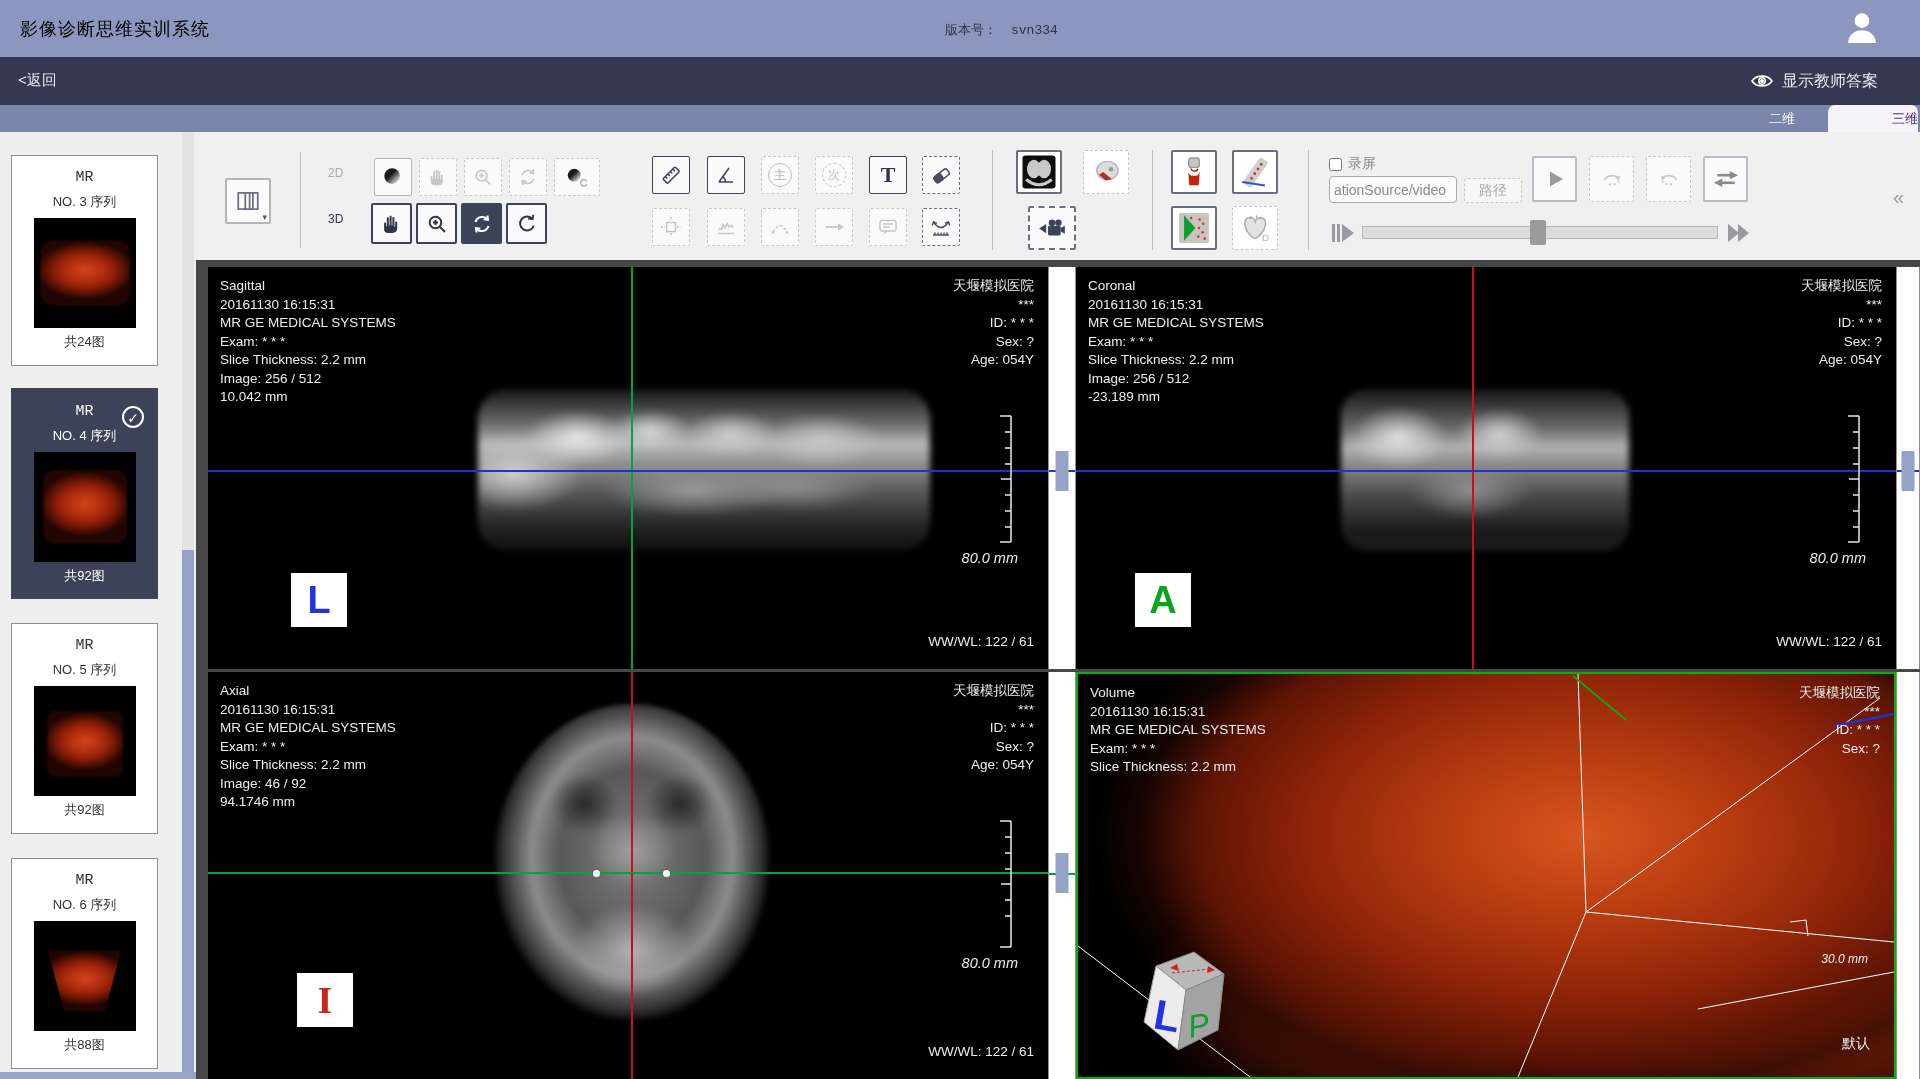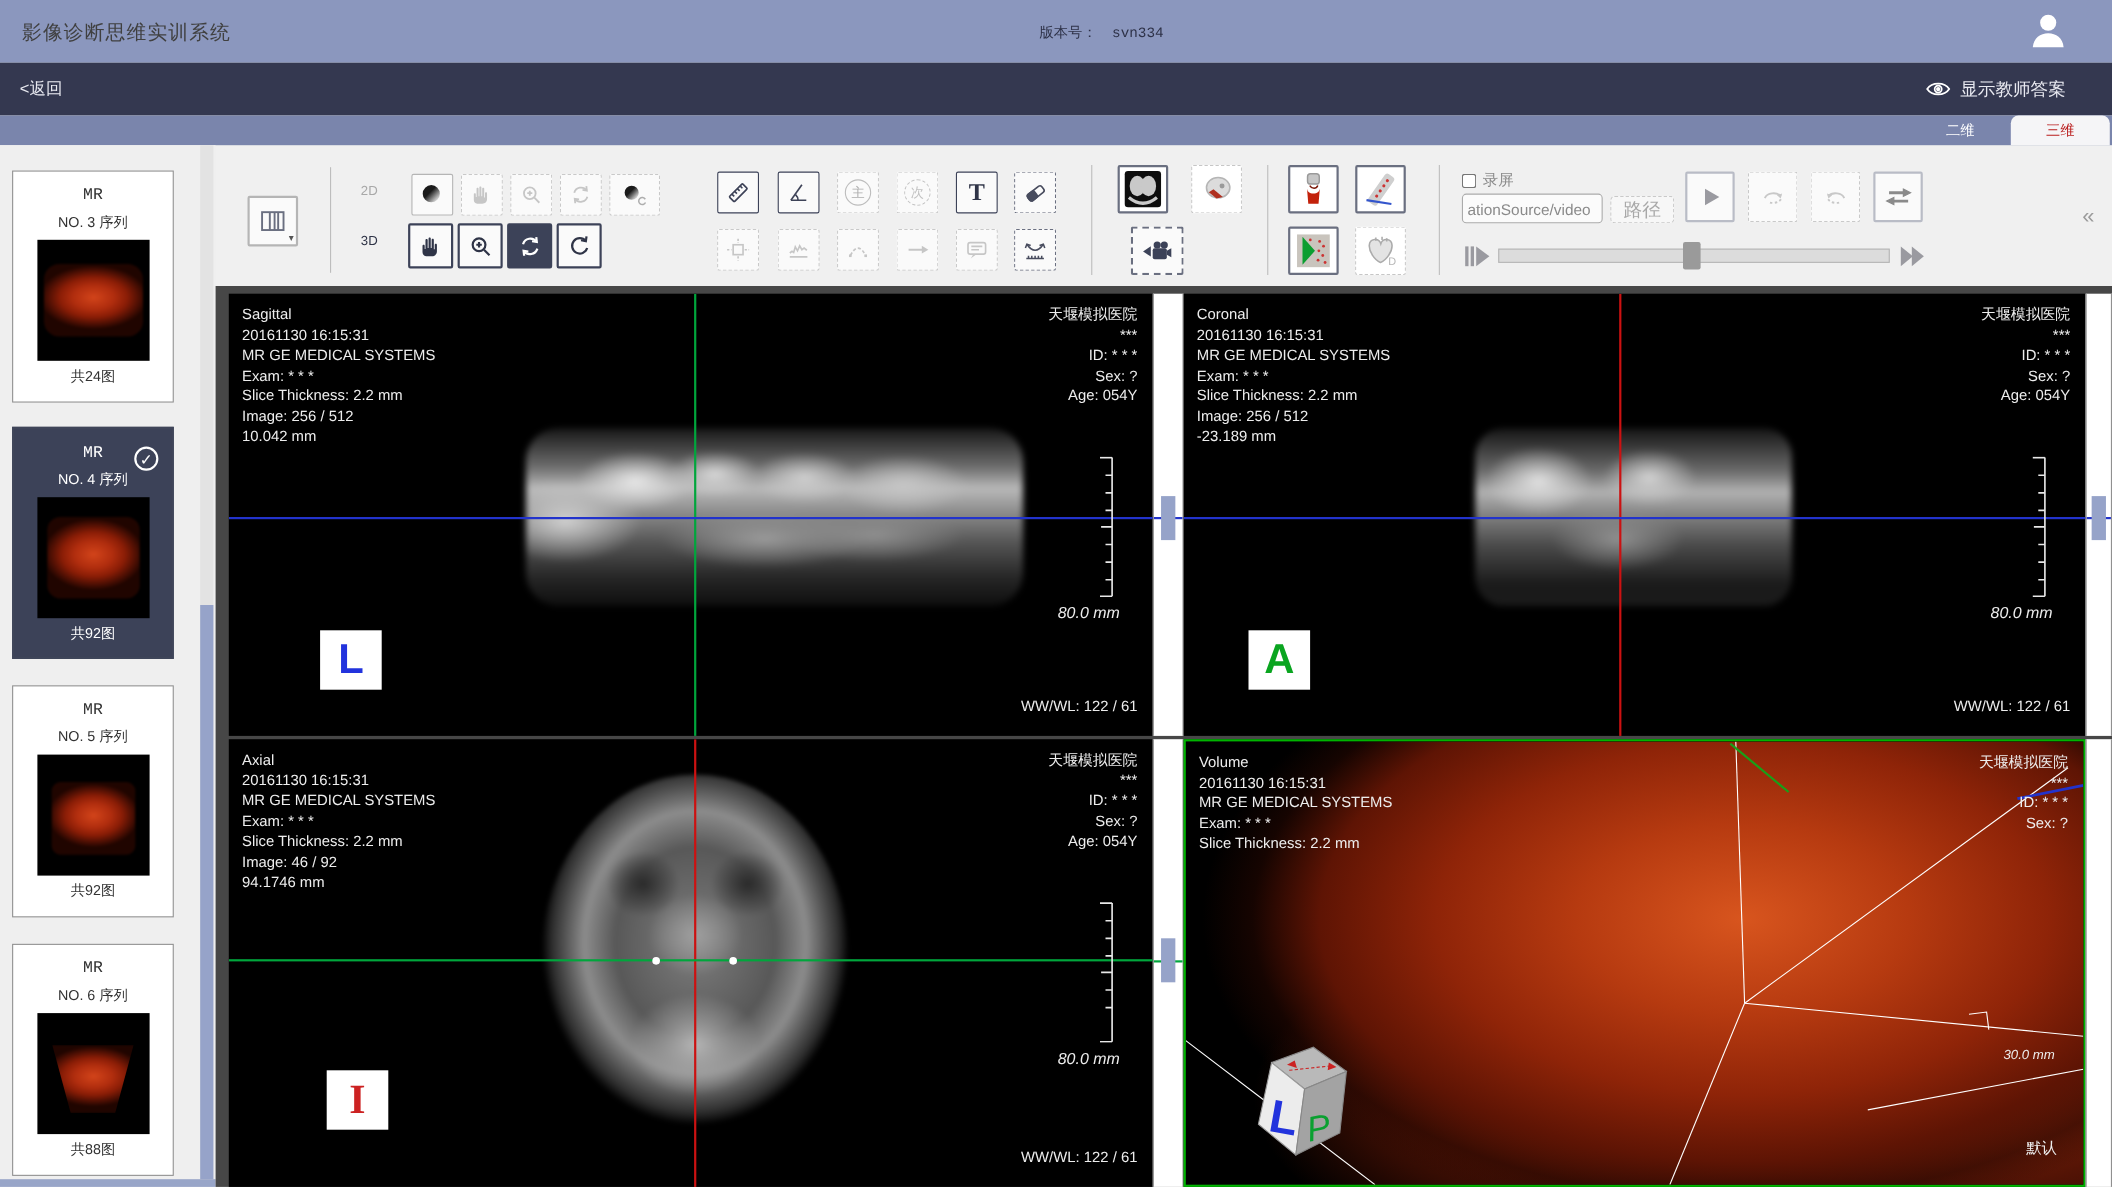--- a/index.html
+++ b/index.html
@@ -1,35 +1,35 @@
 <!DOCTYPE html>
 <html style="--header_bg: #8B97BE; --nav_bg: #343850; --tab_bg: #7A85AC; --tab_active_bg: #F5F5F7; --card_selected: #4A5168; --scroll_thumb: #96A3C9; --accent_dark: #3C4258; --green: #00A63C; --blue: #2233CC; --red: #CC1111; --volume_border: #00B400;"><head>
 <meta charset="utf-8">
 <style>
 * { margin:0; padding:0; box-sizing:border-box; }
 body { width:1920px; height:1079px; position:relative; overflow:hidden;
   font-family:"Liberation Sans","DejaVu Sans",sans-serif; background:#F0F0F0; }
 
 
 .header { position:absolute; left:0; top:0; width:1920px; height:57px; background:var(--header_bg); }
-.app-title { position:absolute; left:20px; top:17px; color:#404040; font-size:18px; letter-spacing:1px; }
+.app-title { position:absolute; left:20px; top:17px; color:#000000; font-size:18px; letter-spacing:1px; }
 .version { position:absolute; left:945px; top:21px; color:#2E3248; font-size:13px; }
 .version b { font-weight:normal; margin-left:14px; font-family:"Liberation Mono","DejaVu Sans Mono",monospace; }
 .user-ic { position:absolute; right:38px; top:8px; }
 
 
 .nav { position:absolute; left:0; top:57px; width:1920px; height:48px; background:var(--nav_bg); color:#E8E9F0; }
 .back { position:absolute; left:18px; top:14px; font-size:15px; cursor:pointer; }
 .show-answer { position:absolute; right:42px; top:12px; font-size:16px; display:flex; align-items:center; gap:8px; cursor:pointer; }
 
 
 .tabstrip { position:absolute; left:0; top:105px; width:1920px; height:27px; background:var(--tab_bg); }
 .tab-2d { position:absolute; right:99px; top:0; width:78px; height:27px; line-height:27px; text-align:center; color:#fff; font-size:13px; cursor:pointer; }
-.tab-3d { position:absolute; right:2px; top:0; width:90px; height:27px; line-height:27px; text-align:center;
-  background:var(--tab_active_bg); border-radius:7px 7px 0 0; color:#b91c1c; font-size:13px; cursor:pointer; }
+.tab-3d { position:absolute; right:2px; top:0; width:90px; height:27px; line-height:27px; text-align:right;
+  background:var(--tab_active_bg); border-radius:7px 7px 0 0; color:#4c1d95; font-size:13px; cursor:pointer; }
 
 
 .sidebar { position:absolute; left:0; top:132px; width:196px; height:947px; background:#EFEFEF; }
 .card { position:absolute; left:11px; width:147px; height:211px; background:#fff; border:1px solid #8F8F8F; text-align:center; color:#333; cursor:pointer; }
 .card.sel { background:var(--card_selected); border-color:#3F4559; color:#fff; }
 .card .mod { margin-top:13px; font-size:15px; font-family:"Liberation Mono","DejaVu Sans Mono",monospace; }
 .card .ser { margin-top:7px; font-size:13px; }
 .imgbox { width:102px; height:110px; background:#000; margin:7px auto 5px; position:relative; overflow:hidden; display:flex; align-items:center; justify-content:center; }
 .blob { background:radial-gradient(55% 44% at 50% 46%, #D2441A 0%, #B02D0E 38%, #8A1D06 62%, #4D0F03 84%, #200500 100%); filter:blur(1px); }
 .blob.t1 { width:90px; height:66px; border-radius:14px; }
@@ -57,21 +57,21 @@
 .divider { position:absolute; width:1px; background:#BDBDBD; }
 .circ { width:24px; height:24px; border-radius:50%; display:flex; align-items:center; justify-content:center; font-size:12px; }
 .circ.solid { border:1.5px solid #BDBDBD; color:#ADADAD; }
 .circ.dash { border:1.5px dashed #C6C6C6; color:#C0C0C0; }
 .ttool { font-family:"Liberation Serif","DejaVu Serif",serif; font-size:22px; font-weight:bold; color:#2F3447; }
 .caret { position:absolute; right:2px; bottom:0px; font-size:9px; color:#555; }
 .chk-label { position:absolute; left:1348px; top:155px; font-size:14px; color:#8A8A8A; }
 .vid-input { position:absolute; left:1329px; top:176px; width:128px; height:27px; border:1px solid #ABABAB; border-radius:4px;
   color:#8A8A8A; font-size:14px; padding-left:4px; background:#FBFBFB; }
 .path-btn { position:absolute; left:1464px; top:178px; width:58px; height:25px; border:1px dashed #C9C9C9; border-radius:4px;
-  color:#A8A8A8; font-size:17px; background:#F7F7F7; }
+  color:#A8A8A8; font-size:14px; background:#F7F7F7; }
 .track { position:absolute; left:1362px; top:226px; width:356px; height:13px; background:#DCDCDC; border:1px solid #B5B5B5; }
 .thumb-h { position:absolute; left:1530px; top:220px; width:16px; height:25px; background:#9A9A9A; border-radius:2px; cursor:pointer; }
 .collapse { position:absolute; left:1893px; top:186px; font-size:20px; color:#9A9A9A; cursor:pointer; }
 
 
 .vp-area { position:absolute; left:196px; top:260px; width:1724px; height:819px; background:#474747; }
 .vp { position:absolute; background:#000; overflow:hidden; color:#EDEDED; font-size:13.5px; }
 .vp-sag { left:12px; top:7px; width:840px; height:402px; }
 .vp-cor { left:880px; top:7px; width:820px; height:402px; }
 .vp-axi { left:12px; top:412px; width:840px; height:407px; }

